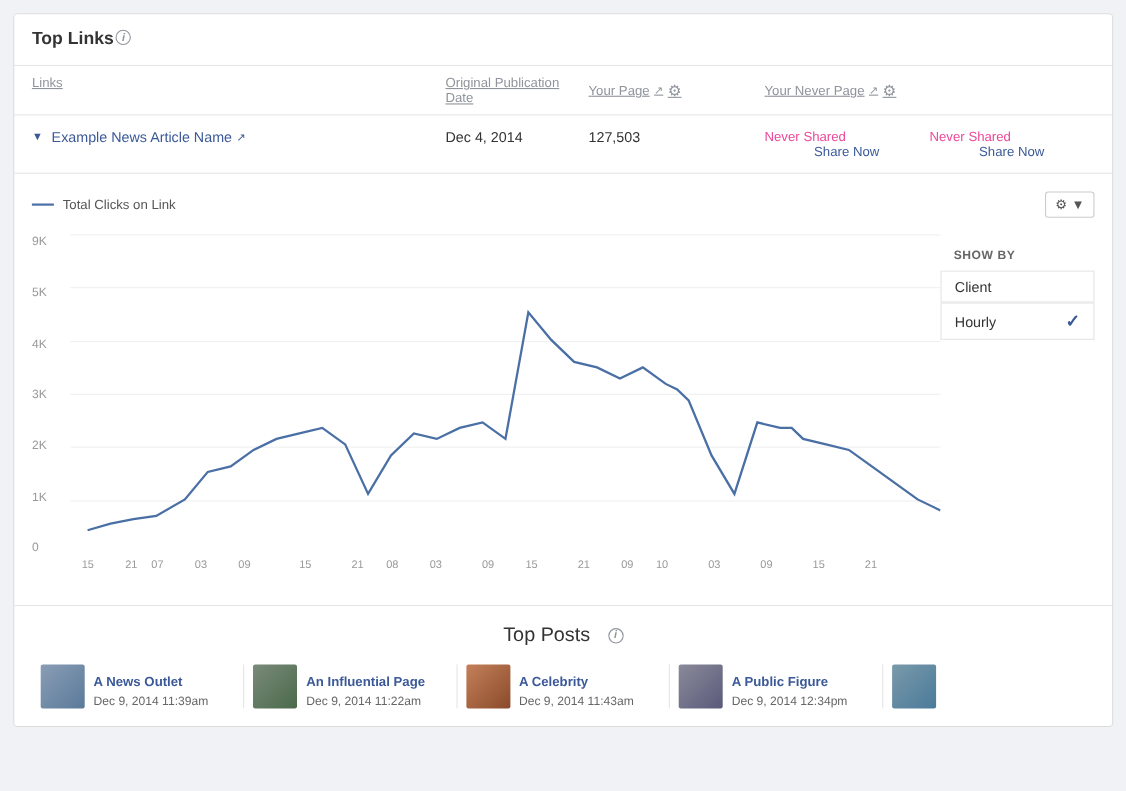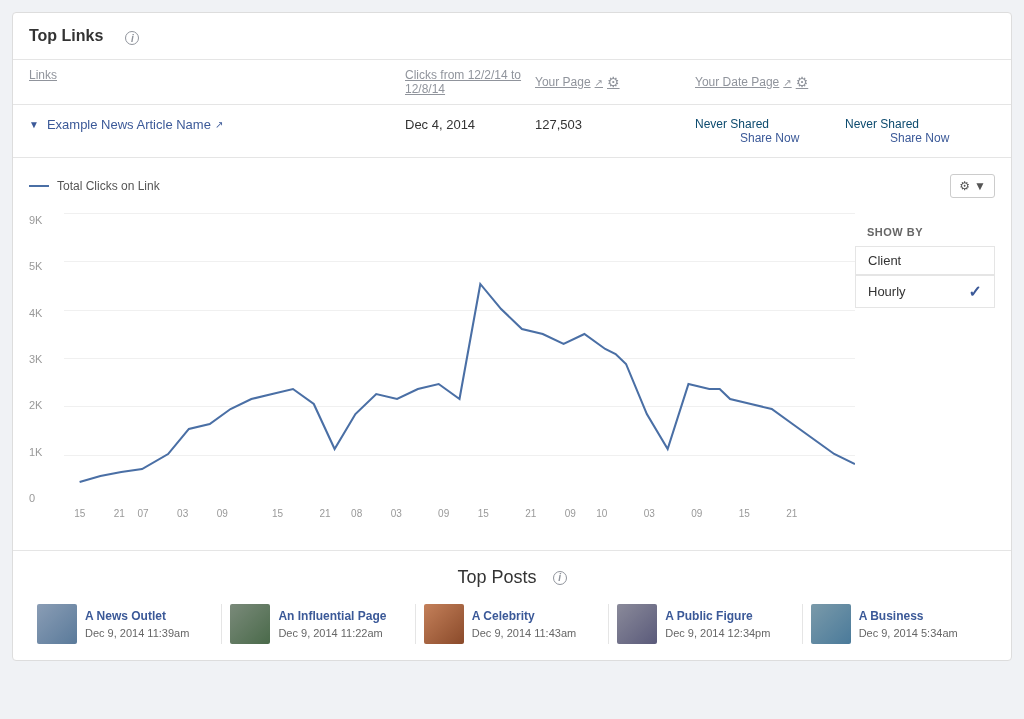--- a/index.html
+++ b/index.html
@@ -1,27 +1,27 @@
 <!DOCTYPE html>
 <html><head>
   <meta charset="utf-8">
   <style>
     * { box-sizing: border-box; margin: 0; padding: 0; }
     body { font-family: -apple-system, BlinkMacSystemFont, 'Helvetica Neue', Arial, sans-serif; background: #f0f2f5; font-size: 13px; color: #333; }
     .container { background: #fff; border: 1px solid #ddd; border-radius: 4px; margin: 12px; padding: 0; }
-    .section-title { padding: 14px 16px; font-size: 16px; font-weight: bold; color: #333; border-bottom: 1px solid #e5e5e5; display: flex; align-items: flex-end; gap: 22px; }
+    .section-title { padding: 14px 16px; font-size: 16px; font-weight: bold; color: #333; border-bottom: 1px solid #e5e5e5; display: flex; align-items: flex-start; gap: 2px; }
     .info-icon { width: 14px; height: 14px; border-radius: 50%; border: 1.5px solid #90949c; display: inline-flex; align-items: center; justify-content: center; font-size: 10px; color: #90949c; cursor: pointer; font-style: italic; font-weight: bold; }
     .table-header { display: grid; grid-template-columns: 1fr 130px 160px 150px 150px; border-bottom: 1px solid #e5e5e5; padding: 8px 16px; color: #90949c; font-size: 12px; }
     .table-header .col { display: flex; align-items: flex-start; text-decoration: underline; }
     .table-row { display: grid; grid-template-columns: 1fr 130px 160px 150px 150px; padding: 12px 16px; border-bottom: 1px solid #e5e5e5; align-items: flex-start; }
     .table-row .col { display: flex; flex-direction: column; }
     .article-link { color: #3b5998; text-decoration: none; font-size: 13px; display: flex; align-items: center; gap: 4px; }
     .expand-arrow { color: #3b5998; font-size: 10px; margin-right: 4px; }
     .external-icon { font-size: 10px; color: #3b5998; }
-    .share-status { font-size: 12px; color: #0c4a6e; }
+    .share-status { font-size: 12px; color: #ec4899; }
     .share-now { color: #3b5998; text-decoration: none; font-size: 12px; cursor: pointer; margin-left: 45px; }
     .chart-section { padding: 16px; position: relative; }
     .chart-header { display: flex; justify-content: space-between; align-items: center; margin-bottom: 16px; }
     .chart-legend { display: flex; align-items: center; gap: 8px; font-size: 12px; color: #555; }
     .legend-line { width: 20px; height: 2px; background: #4a6fa5; display: inline-block; }
     .chart-controls { display: flex; gap: 8px; }
     .gear-btn { background: #fff; border: 1px solid #ccc; border-radius: 3px; padding: 4px 8px; cursor: pointer; display: flex; align-items: center; gap: 4px; font-size: 12px; color: #555; }
     .chart-container { display: flex; gap: 0; }
     .chart-area { flex: 1; position: relative; height: 320px; }
     .y-axis { position: absolute; left: 0; top: 0; bottom: 30px; display: flex; flex-direction: column-reverse; justify-content: space-between; font-size: 11px; color: #999; padding-right: 4px; width: 35px; }
@@ -30,21 +30,21 @@
     .x-axis { position: absolute; left: 35px; right: 0; bottom: 0; height: 30px; display: flex; align-items: flex-start; padding-top: 4px; }
     .x-label { position: absolute; font-size: 10px; color: #999; transform: translateX(-50%); }
     .show-by-panel { width: 140px; padding: 8px 0; }
     .show-by-title { font-size: 11px; font-weight: bold; color: #666; padding: 4px 12px 8px; letter-spacing: 0.5px; }
     .show-by-item { padding: 6px 12px; cursor: pointer; font-size: 13px; color: #333; display: flex; align-items: center; justify-content: space-between; border: 1px solid #e5e5e5; }
     .show-by-item:first-of-type { border-bottom: none; }
     .check-icon { color: #3b5998; font-weight: bold; font-size: 16px; }
     .top-posts-section { border-top: 1px solid #e5e5e5; padding: 16px; }
     .top-posts-title { text-align: center; font-size: 18px; color: #333; margin-bottom: 16px; display: flex; align-items: center; justify-content: center; gap: 16px; }
     .posts-grid { display: flex; gap: 0; justify-content: space-between; }
-    .post-item { display: flex; align-items: center; gap: 8px; flex: 1; padding: 0 8px; border-right: 1px solid #e5e5e5; }
+    .post-item { display: flex; align-items: flex-end; gap: 8px; flex: 1; padding: 0 8px; border-right: 1px solid #e5e5e5; }
     .post-item:last-child { border-right: none; }
     .post-thumb { width: 40px; height: 40px; background: #ccc; border-radius: 2px; flex-shrink: 0; overflow: hidden; }
     .post-thumb.news { background: linear-gradient(135deg, #8a9db5 0%, #5a7a9a 100%); }
     .post-thumb.influential { background: linear-gradient(135deg, #7a8a7a 0%, #4a6a4a 100%); }
     .post-thumb.celebrity { background: linear-gradient(135deg, #c4805a 0%, #8a4a2a 100%); }
     .post-thumb.figure { background: linear-gradient(135deg, #8a8a9a 0%, #5a5a7a 100%); }
     .post-thumb.business { background: linear-gradient(135deg, #7a9aaa 0%, #4a7a9a 100%); }
     .post-info { flex: 1; }
     .post-name { color: #3b5998; text-decoration: none; font-weight: bold; font-size: 12px; display: block; margin-bottom: 2px; }
     .post-date { font-size: 11px; color: #666; }
@@ -60,29 +60,29 @@
   <div class="section-title">
     <span>Top Links</span>
     <span class="info-icon">i</span>
   </div>
 
   <div class="table-header">
     <div class="col">
       <span>Links</span>
     </div>
     <div class="col">
-      <span>Clicks from 12/2/14 to 12/8/14</span>
+      <span>Original Publication Date</span>
     </div>
     <div class="col" style="display:flex;align-items:center;gap:4px;">
       <span>Your Page</span>
       <span class="external-link-small">↗</span>
       <span class="gear-icon-small">⚙</span>
     </div>
     <div class="col" style="display:flex;align-items:center;gap:4px;">
-      <span>Your Date Page</span>
+      <span>Your Never Page</span>
       <span class="external-link-small">↗</span>
       <span class="gear-icon-small">⚙</span>
     </div>
   </div>
 
   <div class="table-row">
     <div class="col">
       <a href="#" class="article-link">
         <span class="expand-arrow">▼</span>
         <span>Example News Article Name</span>
@@ -251,20 +251,16 @@
       </div>
       <div class="post-item">
         <div class="post-thumb figure"></div>
         <div class="post-info">
           <a href="#" class="post-name">A Public Figure</a>
           <span class="post-date">Dec 9, 2014 12:34pm</span>
         </div>
       </div>
       <div class="post-item">
         <div class="post-thumb business"></div>
-        <div class="post-info">
-          <a href="#" class="post-name">A Business</a>
-          <span class="post-date">Dec 9, 2014 5:34am</span>
-        </div>
       </div>
     </div>
   </div>
 </div>
 
 </body></html>

